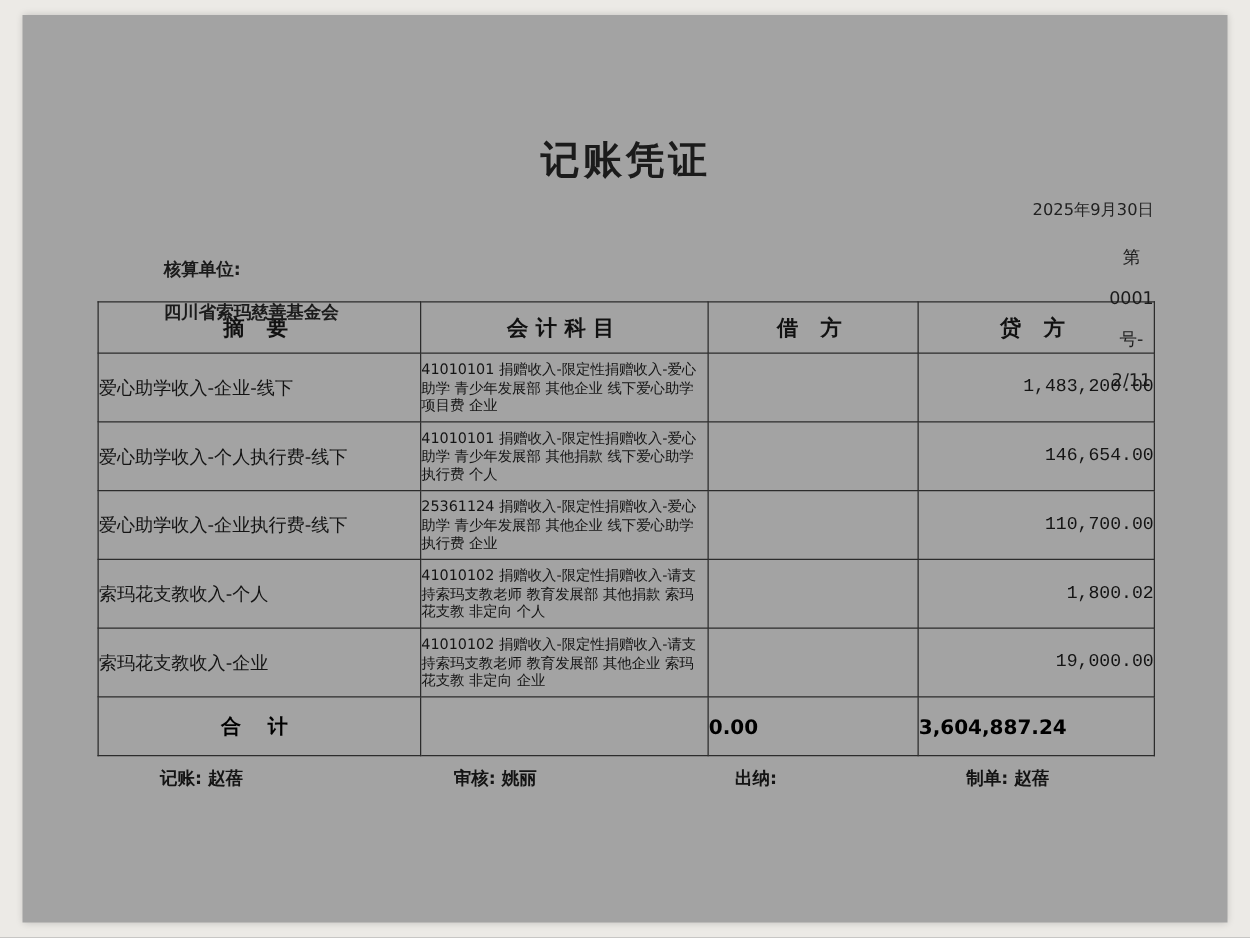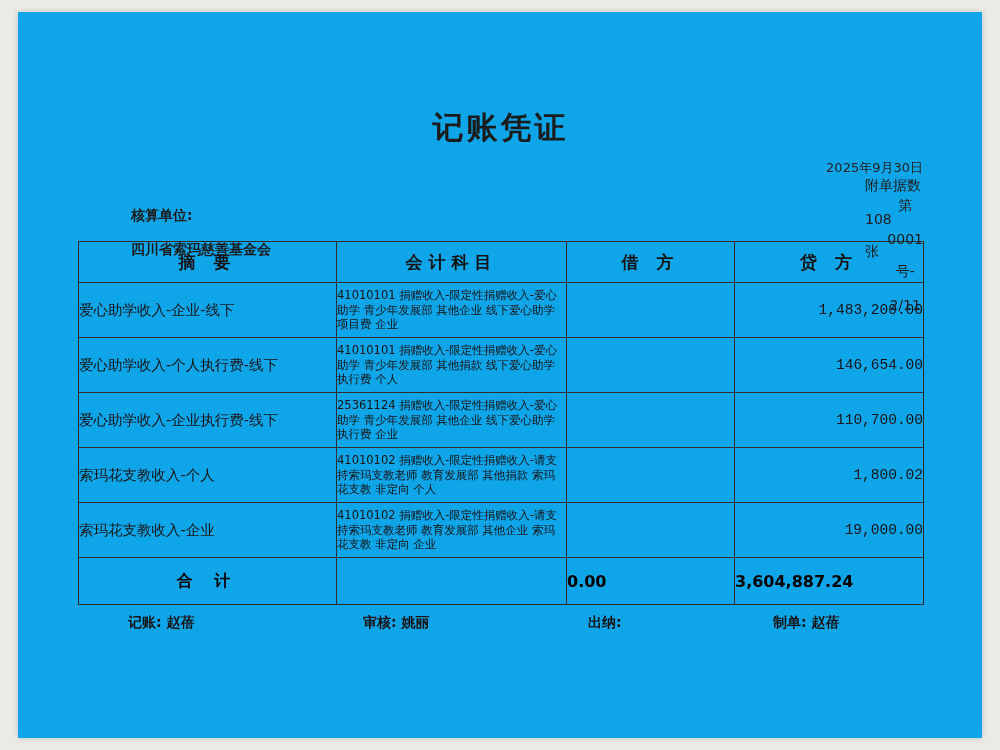--- a/index.html
+++ b/index.html
@@ -12,21 +12,21 @@
     background: #eceae6;
     font-family: "Liberation Sans", sans-serif;
     overflow: hidden;
   }
   .page {
     position: absolute;
     left: 18px;
     top: 12px;
     width: 964px;
     height: 726px;
-    background: #0ea5e9;
+    background: #a3a3a3;
     box-shadow: 0 0 6px rgba(0,0,0,0.18);
   }
   .sheet {
     position: absolute;
     left: 60px;
     top: 95px;
     width: 845px;
   }
   .doc-title {
     text-align: center;
@@ -163,27 +163,20 @@
 </head>
 <body>
 
 <div class="page">
   <div class="sheet">
 
     <div class="doc-title">记账凭证</div>
     <div class="doc-date">2025年9月30日</div>
 
     <div class="meta-row">
-      <div class="meta-attach">
-        <span>附单据数</span>
-        <span>&nbsp;&nbsp;</span>
-        <span>108</span>
-        <span>&nbsp;&nbsp;&nbsp;</span>
-        <span>张</span>
-      </div>
 
       <div class="meta-left">
         <span>核算单位:</span>
         <span>&nbsp;&nbsp;</span>
         <span class="unit-name">四川省索玛慈善基金会</span>
       </div>
 
       <div class="voucher-no">
         <span>第</span>
         <span>&nbsp;&nbsp;</span>

